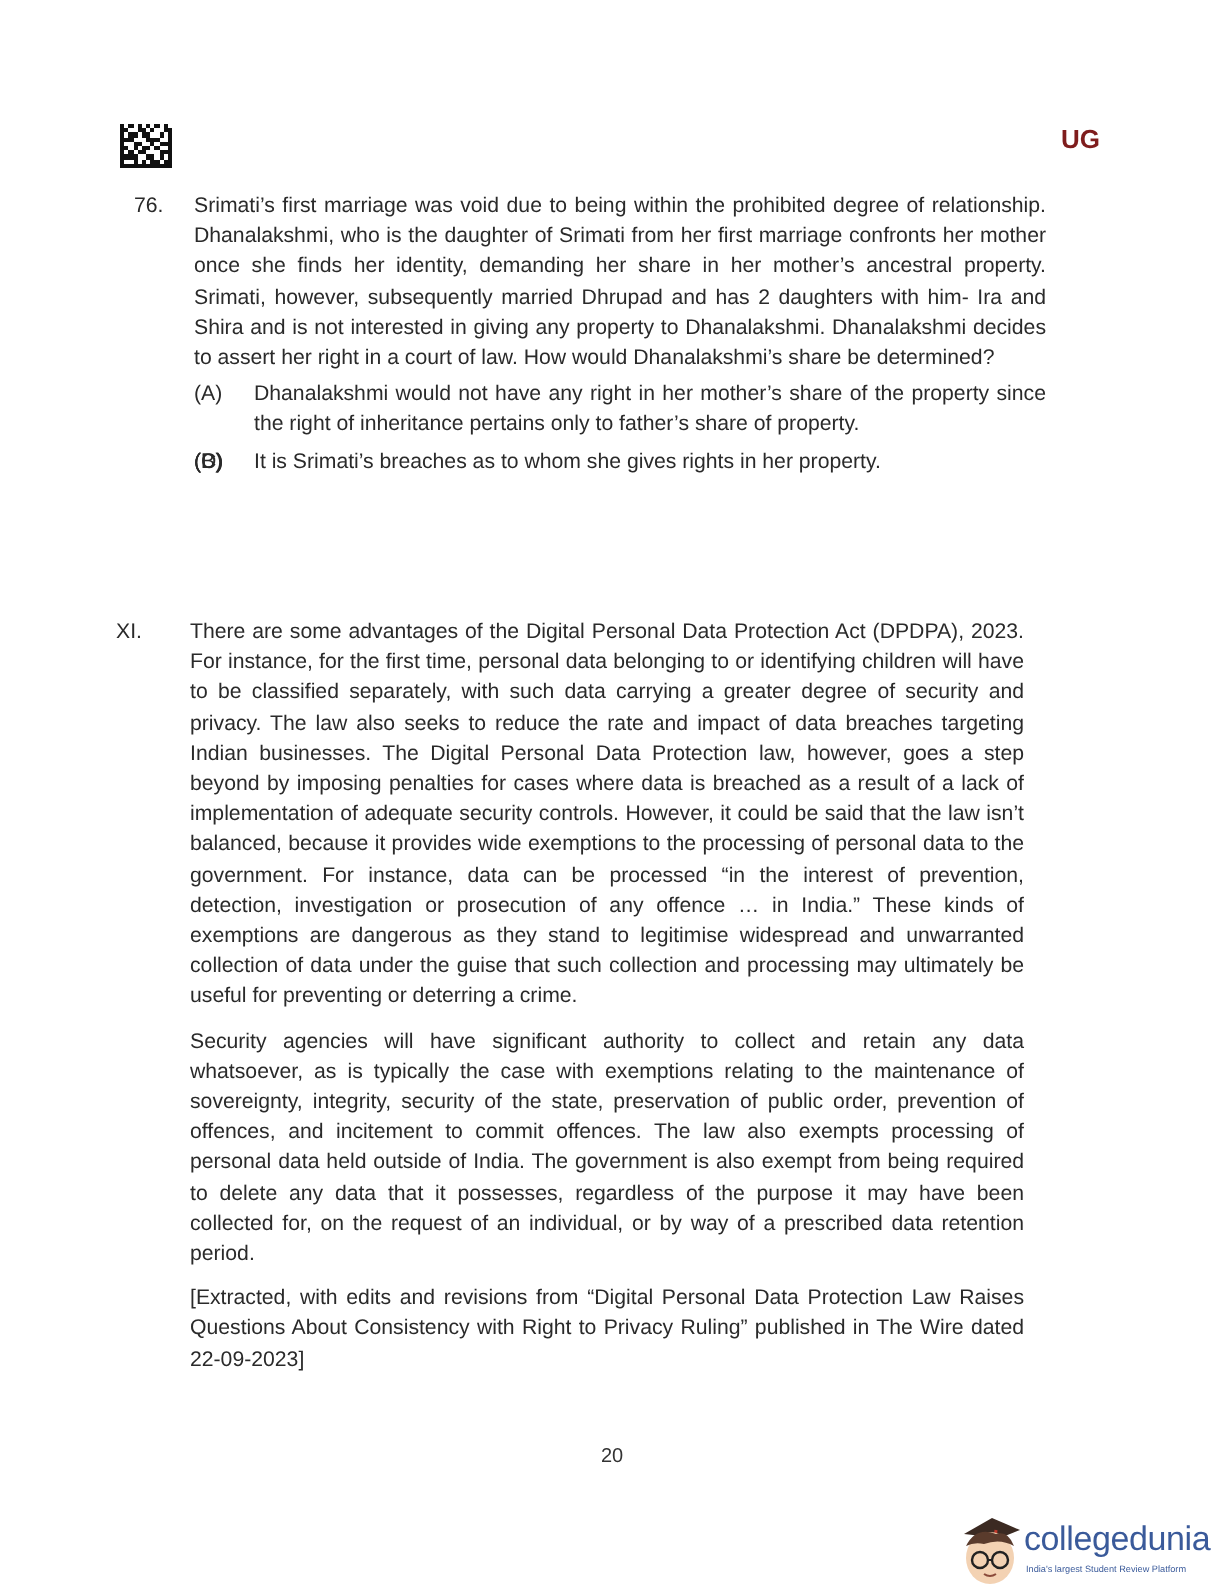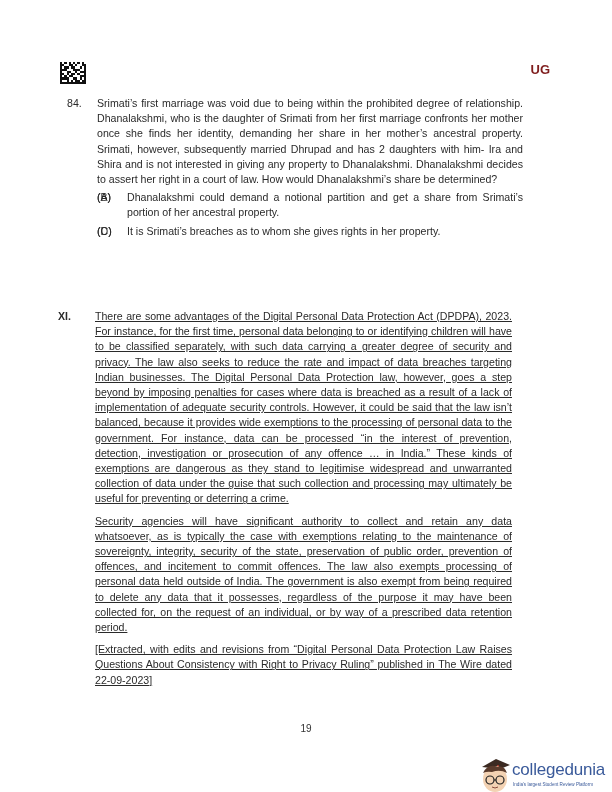--- a/index.html
+++ b/index.html
@@ -21,22 +21,22 @@
     font-size: 10.6px; line-height: 15.2px; text-align: justify;
   }
   .qnum { position: absolute; left: -30px; top: 0; }
   .options { margin-top: 3px; }
   .opt { position: relative; padding-left: 30px; margin-bottom: 3px; text-align: justify; }
   .opt .lbl { position: absolute; left: 0; top: 0; }
   .passage {
     position: absolute; left: 95px; top: 309px; width: 429px;
     font-size: 10.6px; line-height: 15.2px; text-align: justify;
   }
-  .xi { position: absolute; left: -37px; top: 0; font-weight: bold; }
-  .passage p { margin: 0 12px 7px 0; text-decoration: underline; }
+  .xi { position: absolute; left: -37px; top: 0; font-weight: normal; }
+  .passage p { margin: 0 12px 7px 0; }
   .pageno {
     position: absolute; left: 0; width: 612px; top: 723px; text-align: center; font-size: 10px; color: #333;
   }
   .brand {
     position: absolute; left: 478px; top: 743px; width: 130px; height: 40px; margin-top: 12px;
   }
   .brand .face { position: absolute; left: 0; top: 0; width: 36px; height: 40px; }
   .brand .name {
     position: absolute; left: 34px; top: 5px; font-size: 17px; color: #3a5a9a; letter-spacing: -0.2px;
   }
@@ -166,48 +166,48 @@
     <span></span>
     <span></span>
     <span></span>
     <span></span>
     <span></span>
   </div>
 
 <div class="ug">UG</div>
 
 <div class="q">
-  <span class="qnum">84.</span>
+  <span class="qnum">76.</span>
   <div>Srimati’s first marriage was void due to being within the prohibited degree of relationship. Dhanalakshmi, who is the daughter of Srimati from her first marriage confronts her mother once she finds her identity, demanding her share in her mother’s ancestral property. Srimati, however, subsequently married Dhrupad and has 2 daughters with him- Ira and Shira and is not interested in giving any property to Dhanalakshmi. Dhanalakshmi decides to assert her right in a court of law. How would Dhanalakshmi’s share be determined?</div>
   <div class="options">
     <div class="opt">
       <span class="lbl">(A)</span>
+      <span>Dhanalakshmi would not have any right in her mother’s share of the property since the right of inheritance pertains only to father’s share of property.</span>
     </div>
     <div class="opt">
       <span class="lbl">(B)</span>
-      <span>Dhanalakshmi could demand a notional partition and get a share from Srimati’s portion of her ancestral property.</span>
     </div>
     <div class="opt">
       <span class="lbl">(C)</span>
     </div>
     <div class="opt">
       <span class="lbl">(D)</span>
       <span>It is Srimati’s breaches as to whom she gives rights in her property.</span>
     </div>
   </div>
 </div>
 
 <div class="passage">
   <span class="xi">XI.</span>
   <p>There are some advantages of the Digital Personal Data Protection Act (DPDPA), 2023. For instance, for the first time, personal data belonging to or identifying children will have to be classified separately, with such data carrying a greater degree of security and privacy. The law also seeks to reduce the rate and impact of data breaches targeting Indian businesses. The Digital Personal Data Protection law, however, goes a step beyond by imposing penalties for cases where data is breached as a result of a lack of implementation of adequate security controls. However, it could be said that the law isn’t balanced, because it provides wide exemptions to the processing of personal data to the government. For instance, data can be processed “in the interest of prevention, detection, investigation or prosecution of any offence … in India.” These kinds of exemptions are dangerous as they stand to legitimise widespread and unwarranted collection of data under the guise that such collection and processing may ultimately be useful for preventing or deterring a crime.</p>
   <p>Security agencies will have significant authority to collect and retain any data whatsoever, as is typically the case with exemptions relating to the maintenance of sovereignty, integrity, security of the state, preservation of public order, prevention of offences, and incitement to commit offences. The law also exempts processing of personal data held outside of India. The government is also exempt from being required to delete any data that it possesses, regardless of the purpose it may have been collected for, on the request of an individual, or by way of a prescribed data retention period.</p>
   <p>[Extracted, with edits and revisions from “Digital Personal Data Protection Law Raises Questions About Consistency with Right to Privacy Ruling” published in The Wire dated 22-09-2023]</p>
 </div>
 
-<div class="pageno">19</div>
+<div class="pageno">20</div>
 
 <div class="brand">
   <svg class="face" viewBox="0 0 36 40">
     <path d="M4 12 L18 4 L32 10 L22 14 Z" fill="#3b2a22"></path>
     <line x1="20" y1="10" x2="19" y2="20" stroke="#c0392b" stroke-width="1.5"></line>
     <ellipse cx="17" cy="24" rx="12" ry="13" fill="#f3d2b3"></ellipse>
     <path d="M5 18 Q10 8 20 12 Q26 10 29 18 Q22 14 14 17 Q9 16 5 18 Z" fill="#5a3b2c"></path>
     <circle cx="12" cy="25" r="4" fill="none" stroke="#222" stroke-width="1.2"></circle>
     <circle cx="22" cy="25" r="4" fill="none" stroke="#222" stroke-width="1.2"></circle>
     <line x1="16" y1="25" x2="18" y2="25" stroke="#222" stroke-width="1"></line>

